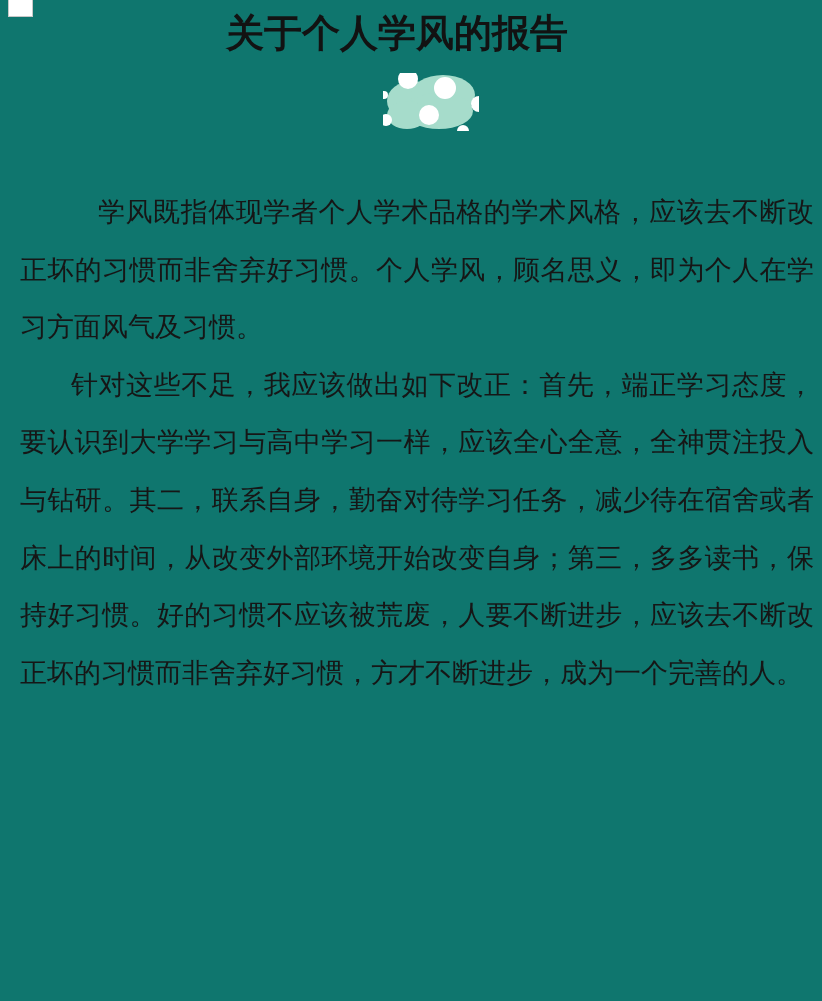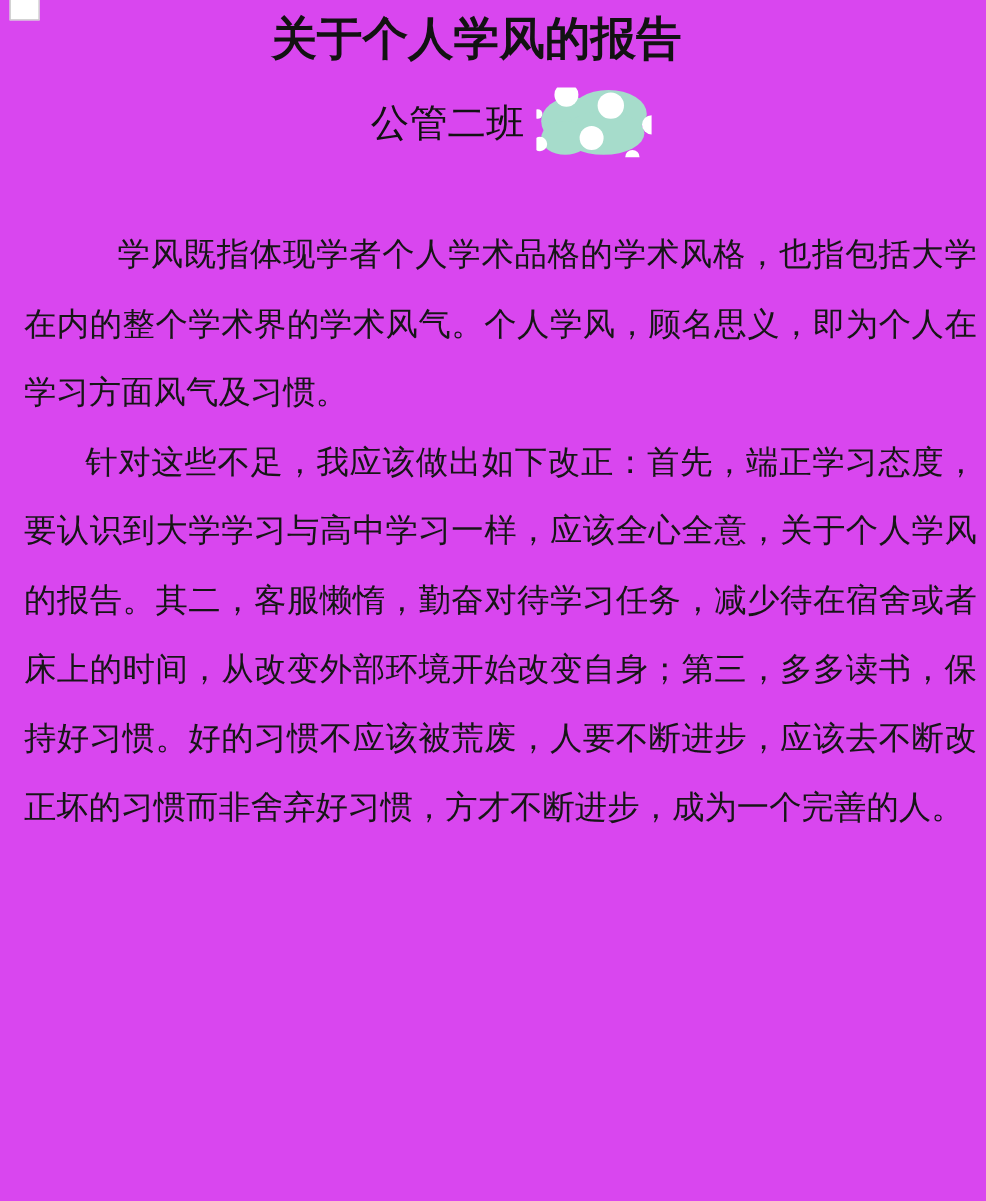--- a/index.html
+++ b/index.html
@@ -5,21 +5,21 @@
   html, body { margin: 0; padding: 0; }
   body {
     width: 822px; height: 1001px;
     background: #ffffff;
     font-family: "Liberation Sans", "DejaVu Sans", sans-serif;
     overflow: hidden;
   }
   .page {
     position: relative;
     width: 822px; height: 1001px;
-    background: #d946ef;
+    background: #0f766e;
     overflow: hidden;
   }
   .corner-artifact {
     position: absolute;
     left: 8px; top: -8px;
     width: 23px; height: 23px;
     border: 1px solid #c8c8c8;
     background: #ffffff;
   }
   .title {
@@ -72,38 +72,37 @@
 </head>
 <body>
 
 <div class="page">
 
   <div class="corner-artifact"></div>
 
   <h1 class="title">关于个人学风的报告</h1>
 
   <div class="subtitle-row">
-    <span class="subtitle">公管二班</span>
     <svg class="blob" viewBox="0 0 96 58" xmlns="http://www.w3.org/2000/svg" aria-hidden="true">
       <g fill="#a6dccb" stroke="none">
         <ellipse cx="30" cy="28" rx="26" ry="20"></ellipse>
         <ellipse cx="60" cy="22" rx="32" ry="20"></ellipse>
         <ellipse cx="56" cy="38" rx="34" ry="18"></ellipse>
         <ellipse cx="24" cy="42" rx="20" ry="14"></ellipse>
       </g>
       <g fill="#ffffff" stroke="none">
         <circle cx="25" cy="6" r="10"></circle>
         <circle cx="62" cy="15" r="11"></circle>
         <circle cx="46" cy="42" r="10"></circle>
         <circle cx="96" cy="31" r="8"></circle>
         <circle cx="3" cy="47" r="6"></circle>
         <circle cx="80" cy="58" r="6"></circle>
         <circle cx="1" cy="22" r="4"></circle>
       </g>
     </svg>
   </div>
 
   <div class="content">
-    <p class="para first">学风既指体现学者个人学术品格的学术风格，也指包括大学在内的整个学术界的学术风气。个人学风，顾名思义，即为个人在学习方面风气及习惯。</p>
-    <p class="para">针对这些不足，我应该做出如下改正：首先，端正学习态度，要认识到大学学习与高中学习一样，应该全心全意，关于个人学风的报告。其二，客服懒惰，勤奋对待学习任务，减少待在宿舍或者床上的时间，从改变外部环境开始改变自身；第三，多多读书，保持好习惯。好的习惯不应该被荒废，人要不断进步，应该去不断改正坏的习惯而非舍弃好习惯，方才不断进步，成为一个完善的人。</p>
+    <p class="para first">学风既指体现学者个人学术品格的学术风格，应该去不断改正坏的习惯而非舍弃好习惯。个人学风，顾名思义，即为个人在学习方面风气及习惯。</p>
+    <p class="para">针对这些不足，我应该做出如下改正：首先，端正学习态度，要认识到大学学习与高中学习一样，应该全心全意，全神贯注投入与钻研。其二，联系自身，勤奋对待学习任务，减少待在宿舍或者床上的时间，从改变外部环境开始改变自身；第三，多多读书，保持好习惯。好的习惯不应该被荒废，人要不断进步，应该去不断改正坏的习惯而非舍弃好习惯，方才不断进步，成为一个完善的人。</p>
   </div>
 
 </div>
 
 </body></html>

